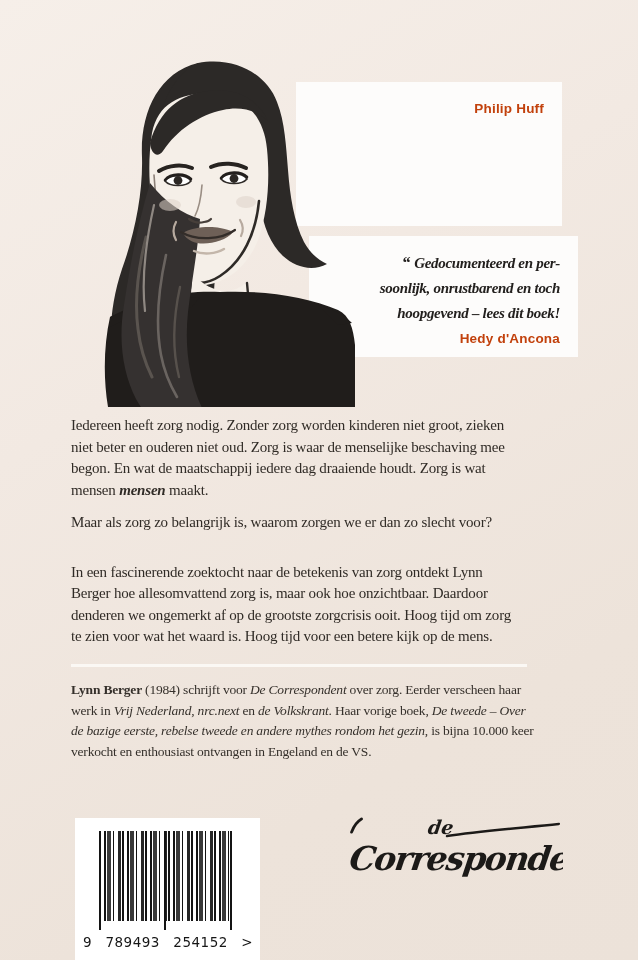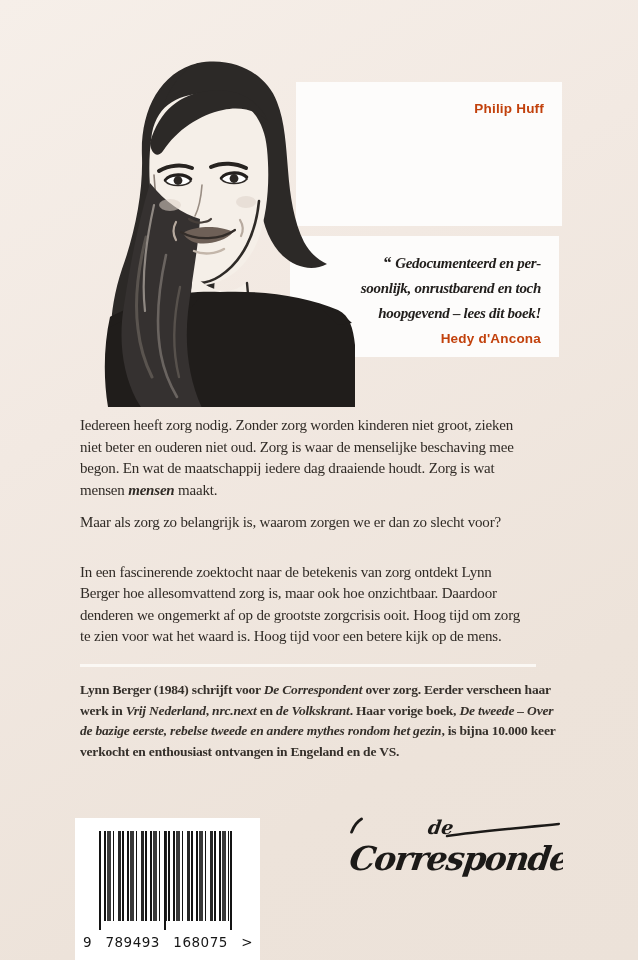--- a/index.html
+++ b/index.html
@@ -11,42 +11,42 @@
     overflow:hidden;
     font-family:"Liberation Serif",serif;
   }
   .portrait{position:absolute;left:80px;top:55px;width:275px;height:352px;z-index:3;}
   .quote-box{
     position:absolute;z-index:2;background:#fdfcfb;
     text-align:right;overflow:hidden;
     padding:14px 18px 0 6px;box-sizing:border-box;
   }
   .quote-box.q1{left:296px;top:82px;width:266px;height:144px;}
-  .quote-box.q2{left:290px;top:236px;width:269px;height:121px;}
+  .quote-box.q2{left:309px;top:236px;width:269px;height:121px;}
   .quote-text{
     font-family:"Liberation Serif",serif;font-style:italic;font-weight:bold;
     font-size:15px;line-height:25px;color:#23201e;letter-spacing:-0.3px;
   }
   .quote-lines{white-space:pre-line;}
   .qmark{font-size:17px;margin-right:5px;letter-spacing:-1px;}
   .quote-attr{
     margin-top:5px;
     font-family:"Liberation Sans",sans-serif;font-weight:bold;
     font-size:13.5px;color:#c2410c;letter-spacing:0.2px;
   }
   .textcol{
-    position:absolute;left:80px;top:415px;width:530px;z-index:1;
+    position:absolute;left:71px;top:415px;width:530px;z-index:1;
     color:#302b26;font-size:15px;line-height:21.5px;letter-spacing:-0.2px;
   }
   .para{white-space:pre-line;margin:0 0 11px 0;}
   .para.p2{margin-bottom:28px;}
   .para.p3{margin-bottom:16px;}
   .divider{height:3px;width:456px;background:#fbf8f4;border:0;margin:12px 0 13px 0;}
   .bio{font-size:13.5px;line-height:20.5px;color:#35302b;letter-spacing:-0.2px;}
-  .bio span{white-space:pre-line;font-weight:bold;}
+  .bio span{white-space:pre-line;}
   .barcode-box{position:absolute;left:75px;top:818px;width:185px;height:142px;background:#ffffff;z-index:1;}
   .bars{
     position:absolute;left:24px;top:13px;width:133px;height:90px;
     background:repeating-linear-gradient(90deg,
       #141414 0 2px, transparent 2px 5px,
       #141414 5px 7px, transparent 7px 8px,
       #3a3a3a 8px 12px, transparent 12px 14px,
       #141414 14px 15px, transparent 15px 19px,
       #262626 19px 22px, transparent 22px 23px);
   }
@@ -156,21 +156,21 @@
   </div>
 
   <div class="barcode-box">
     <div class="bars"></div>
     <div class="guard g1"></div>
     <div class="guard g2"></div>
     <div class="guard g3"></div>
     <div class="barcode-number">
       <span>9</span>
       <span>789493</span>
-      <span>168075</span>
+      <span>254152</span>
       <span>&gt;</span>
     </div>
   </div>
 
   <svg class="logo" viewBox="0 0 230 80" xmlns="http://www.w3.org/2000/svg">
     <g transform="skewX(-8)">
       <path fill="none" stroke="#1c1a18" stroke-width="3" stroke-linecap="round" d="M22,24 q2,-9 8,-13"></path>
       <text x="98" y="26" font-family="DejaVu Serif, serif" font-style="italic" font-weight="bold" font-size="19" fill="#1c1a18">de</text>
       <path fill="none" stroke="#1c1a18" stroke-width="2.6" stroke-linecap="round" d="M118,28 C150,23 190,20 228,16"></path>
       <text x="24" y="62" font-family="DejaVu Serif, serif" font-style="italic" font-weight="bold" font-size="33" letter-spacing="-1.5" fill="#1c1a18">Correspondent</text>

